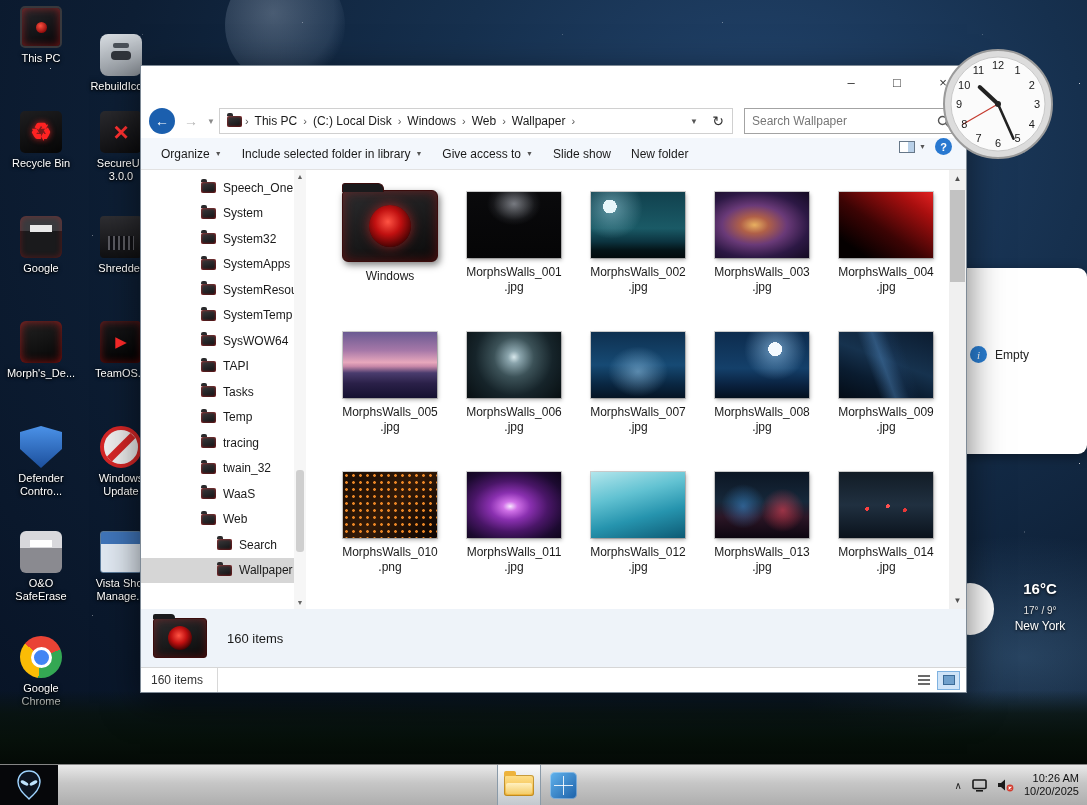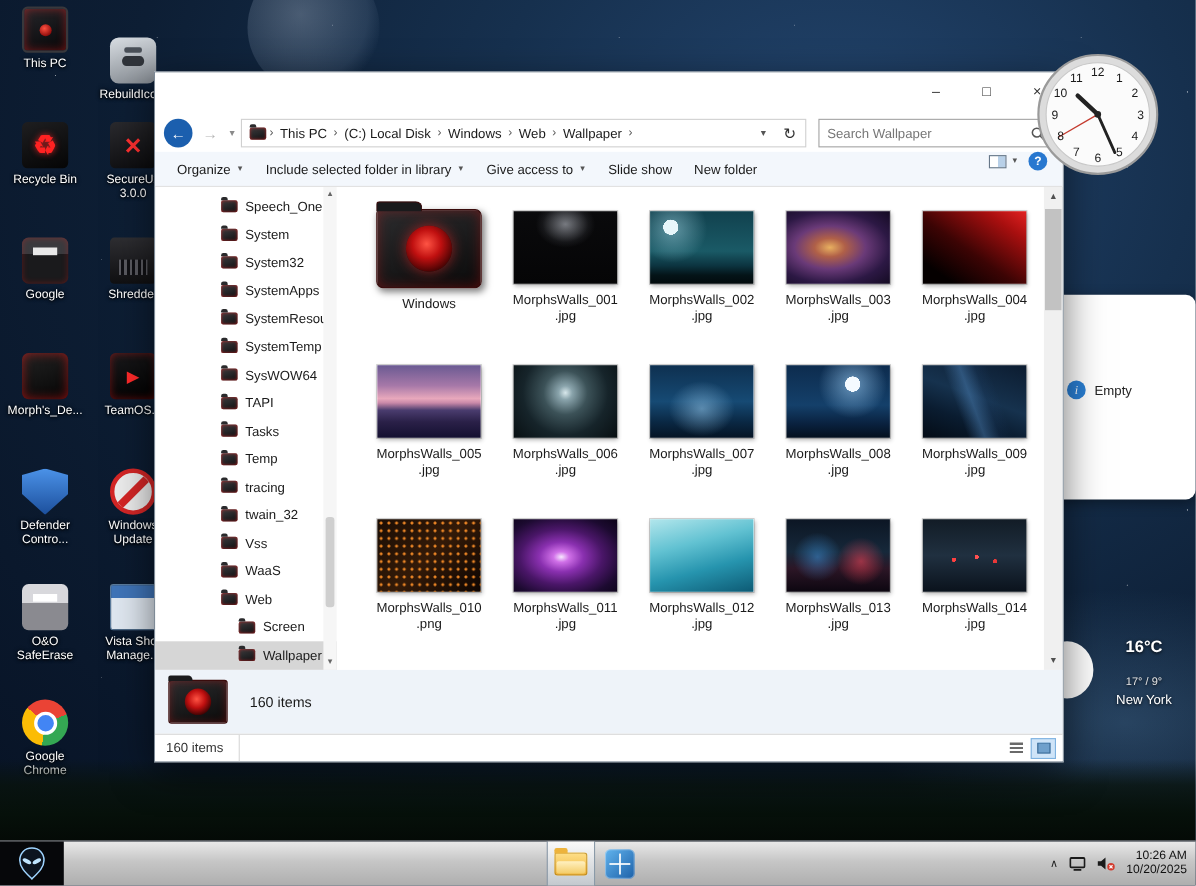--- a/index.html
+++ b/index.html
@@ -59,21 +59,21 @@
   .cnum { font-size:11px; fill:#1a1a1a; text-anchor:middle; font-family:"Liberation Sans",sans-serif; }
   #flyout { position:absolute; left:940px; top:268px; width:147px; height:186px; background:#fff; border-radius:9px;
     box-shadow:0 3px 12px rgba(0,0,0,.4); z-index:5; }
   .flyout-row { position:absolute; left:30px; top:78px; display:flex; align-items:center; gap:8px; }
   .info-circle { width:17px; height:17px; border-radius:50%; background:#2a7fd4; color:#fff; font-size:11px; font-style:italic;
     display:flex; align-items:center; justify-content:center; font-family:"Liberation Serif",serif; }
   .flyout-label { font-size:12px; color:#222; }
   #weather-orb { position:absolute; left:946px; top:583px; width:48px; height:52px; background:#fdfdfd; border-radius:50%; z-index:3; }
   #weather { position:absolute; left:996px; top:580px; width:88px; z-index:4; color:#fff; text-align:center; text-shadow:0 1px 3px rgba(0,0,0,.9); }
   .w-temp { font-size:15px; font-weight:bold; }
-  .w-range { font-size:10px; color:#e6e6e6; margin-top:18px; }
+  .w-range { font-size:10px; color:#e6e6e6; margin-top:8px; }
   .w-city { font-size:12px; margin-top:3px; }
 
   
   #explorer { position:absolute; left:140px; top:65px; width:827px; height:628px; background:#fff;
     border:1px solid #7e8a96; box-shadow:0 10px 34px rgba(0,0,0,.55); z-index:10; font-size:12px; color:#1a1a1a; }
   .titlebar { height:38px; background:#fff; position:relative; }
   .win-controls { position:absolute; right:0; top:0; display:flex; }
   .wc-btn { width:46px; height:32px; display:flex; align-items:center; justify-content:center; font-size:13px; color:#333; }
   .navrow { height:34px; display:flex; align-items:center; padding:0 8px; gap:4px; background:#fff; }
   .btn-back { width:26px; height:26px; border-radius:50%; background:#1b5fae; color:#fff; display:flex; align-items:center; justify-content:center; font-size:14px; flex:none; }
@@ -349,33 +349,29 @@
           <div class="tree-row">
             <span class="folder-sm"></span>
             <span>tracing</span>
           </div>
           <div class="tree-row">
             <span class="folder-sm"></span>
             <span>twain_32</span>
           </div>
           <div class="tree-row">
             <span class="folder-sm"></span>
-            <span>Vss</span>
-          </div>
-          <div class="tree-row">
-            <span class="folder-sm"></span>
             <span>WaaS</span>
           </div>
           <div class="tree-row">
             <span class="folder-sm"></span>
             <span>Web</span>
           </div>
           <div class="tree-row ind">
             <span class="folder-sm"></span>
-            <span>Screen</span>
+            <span>Search</span>
           </div>
           <div class="tree-row ind sel">
             <span class="folder-sm"></span>
             <span>Wallpaper</span>
           </div>
         </div>
       <div class="tree-sb">
         <span>▲</span>
         <span class="sb-thumb"></span>
         <span>▼</span>

